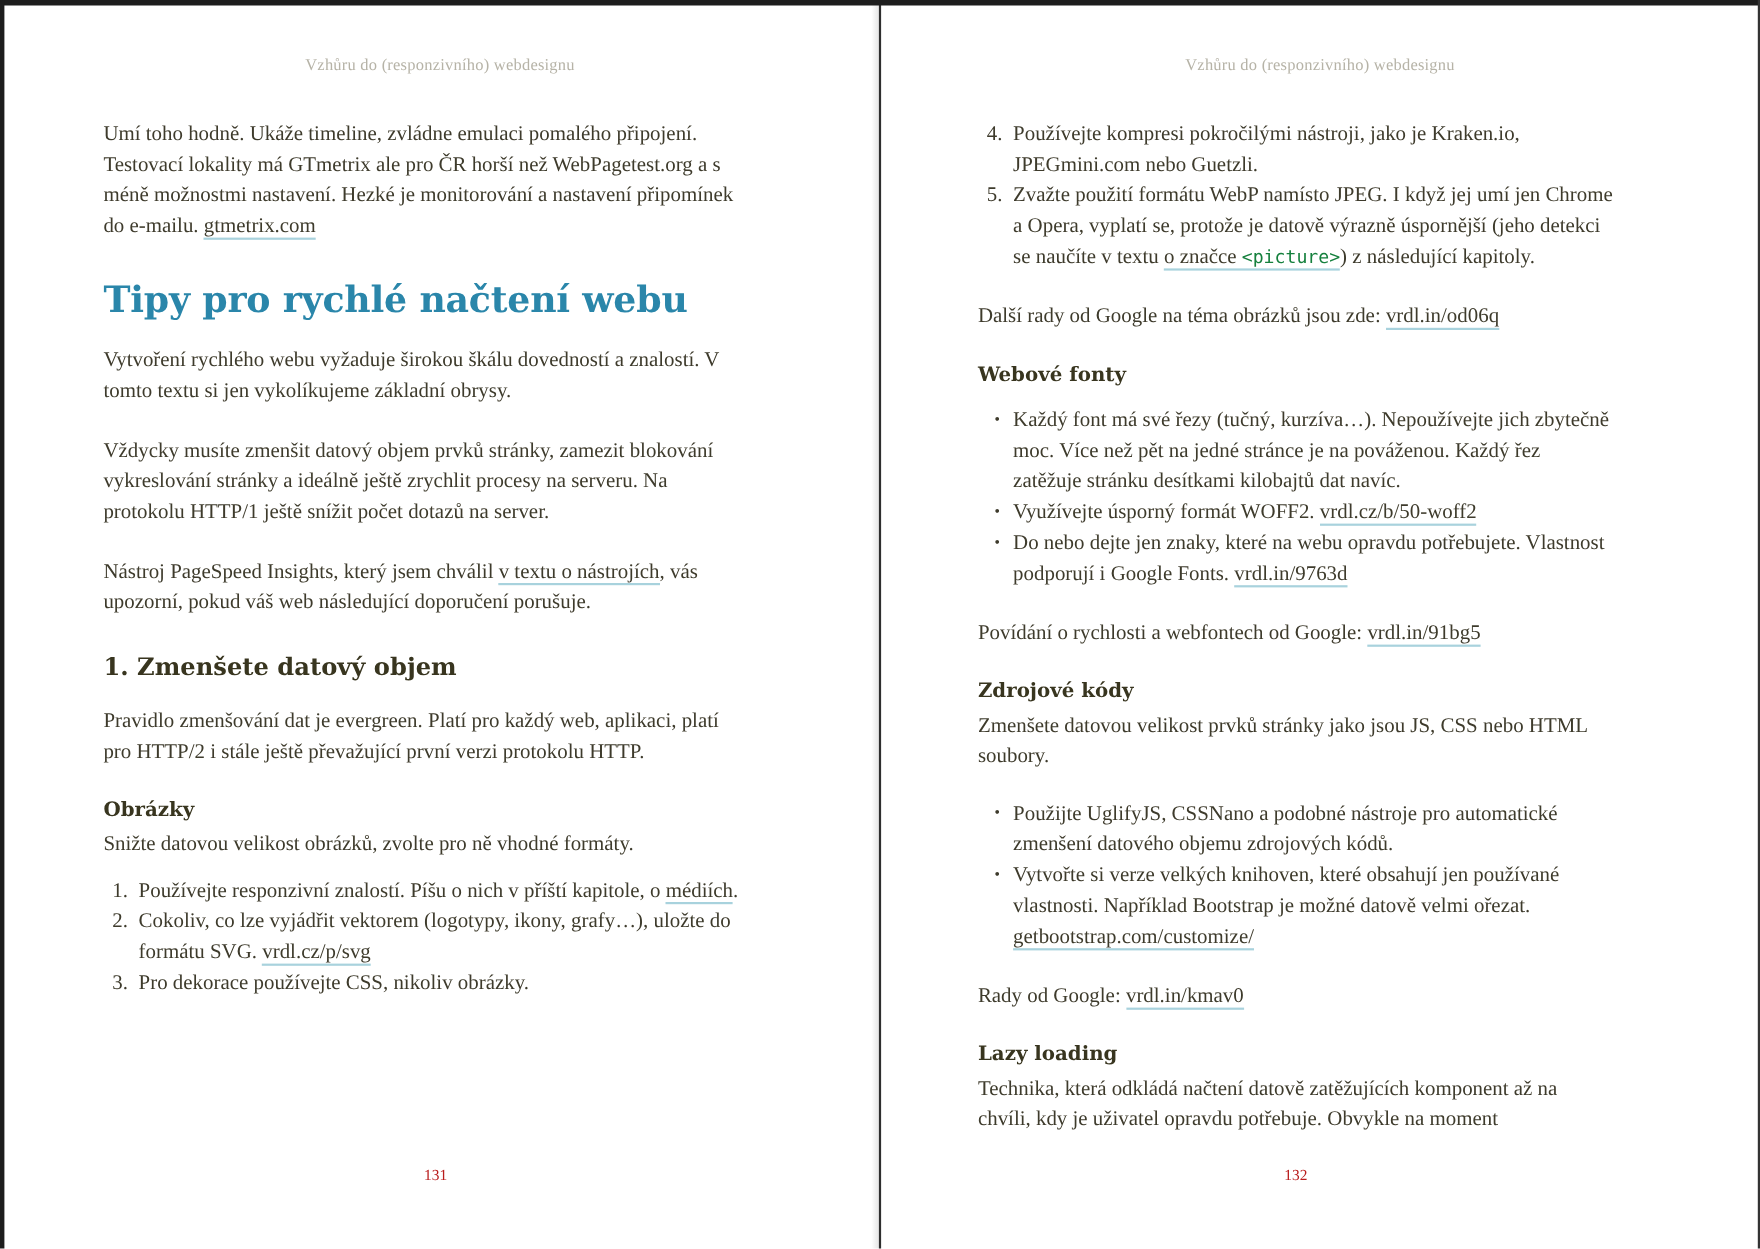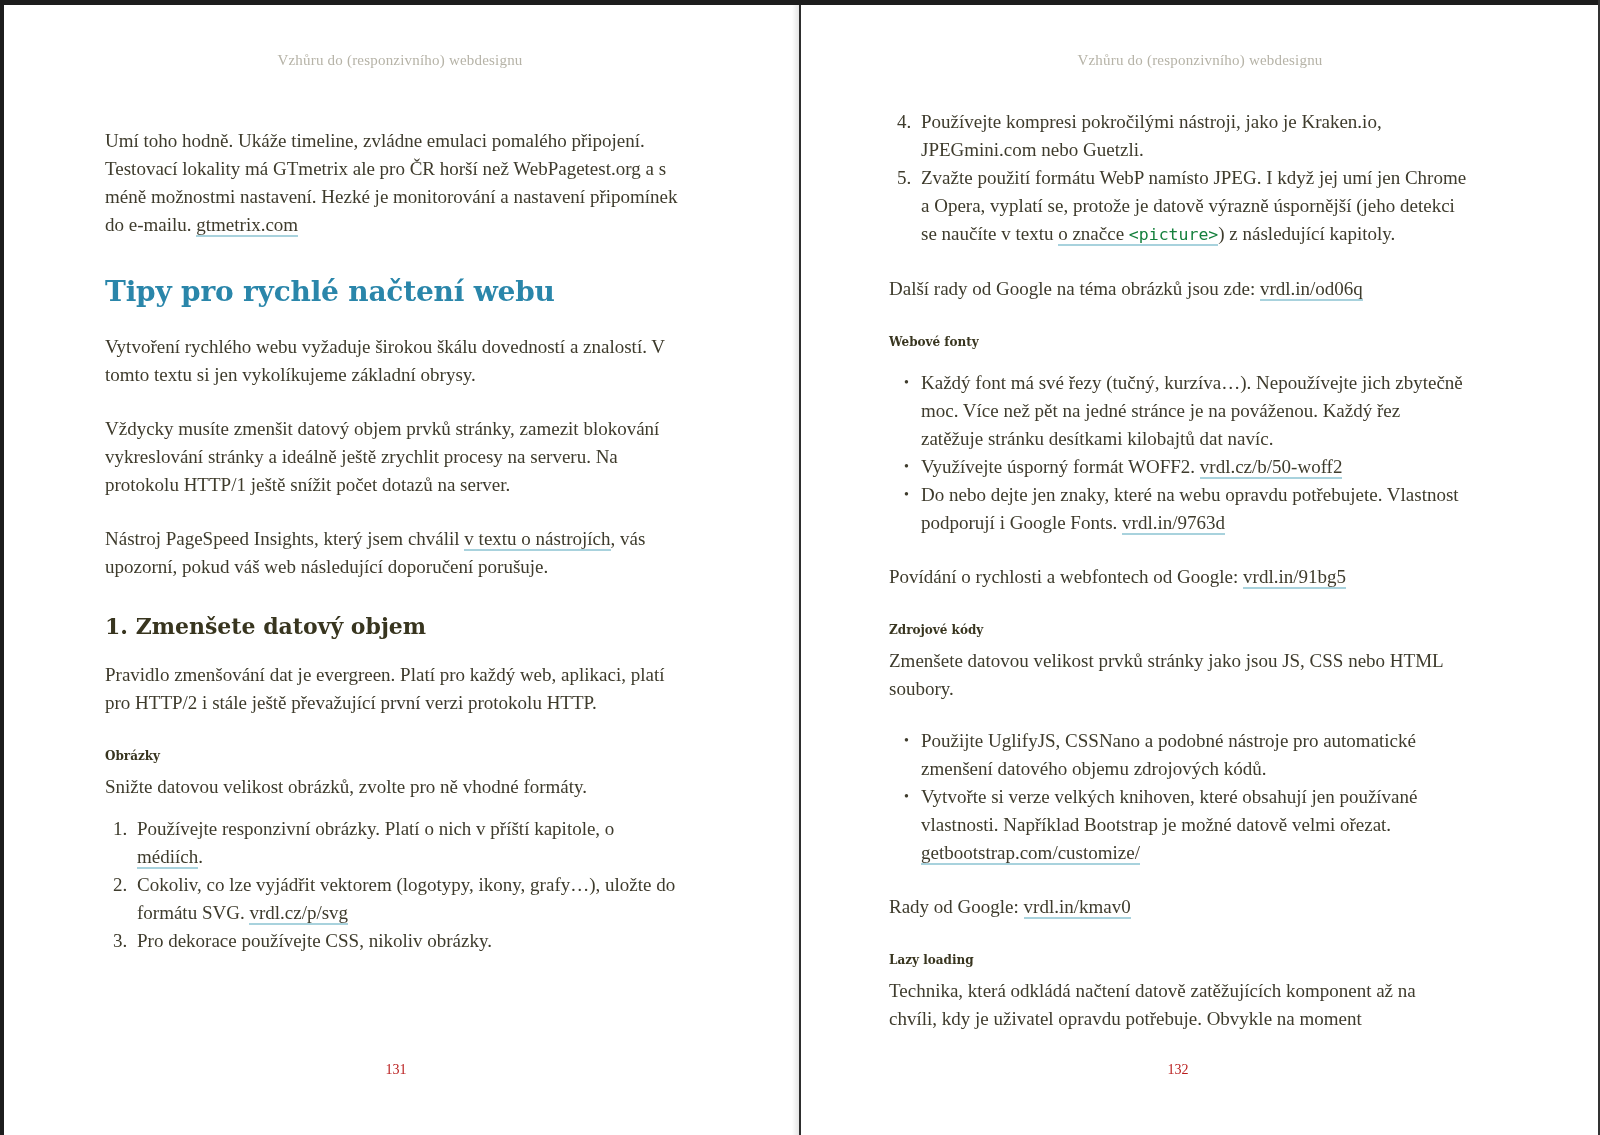--- a/index.html
+++ b/index.html
@@ -22,39 +22,39 @@
 
   .spread { display: flex; width: 1600px; height: 1135px; }
   .page   { width: 800px; height: 1135px; position: relative; background: #ffffff; padding-left: 48px; }
 
   .running-head {
     position: absolute; top: 52px; left: 0; width: 100%;
     text-align: center; font-size: 15px; color: #b6b3a7; letter-spacing: 0.2px;
   }
 
   .content { position: absolute; top: 108px; width: 578px; }
-  .page-left  .content { left: 105px; margin-top: 19px; }
+  .page-left  .content { left: 94px; }
   .page-right .content { left: 89px;  }
 
   p { margin: 0 0 26px 0; font-size: 19px; line-height: 28px; }
   p.tight { margin-bottom: 14px; }
 
   h1 {
     font-family: "DejaVu Serif", serif;
-    font-size: 28px; line-height: 34px; font-weight: bold;
+    font-size: 33px; line-height: 34px; font-weight: bold;
     color: #2a86aa; margin: 36px 0 24px 0; letter-spacing: -0.2px;
   }
   h2 {
     font-family: "DejaVu Serif", serif;
     font-size: 22px; line-height: 30px; font-weight: bold;
     color: #38351f; margin: 30px 0 20px 0;
   }
   h3 {
     font-family: "DejaVu Serif", serif;
-    font-size: 12px; line-height: 26px; font-weight: bold;
+    font-size: 18px; line-height: 26px; font-weight: bold;
     color: #38351f; margin: 22px 0 4px 0;
   }
 
   .olist, .ulist { margin: 14px 0 26px 0; }
   .ulist.gapped  { margin-top: 24px; }
   .oli, .bli { display: flex; font-size: 19px; line-height: 28px; }
   .num    { flex: 0 0 32px; box-sizing: border-box; padding-left: 8px; }
   .bullet { flex: 0 0 32px; box-sizing: border-box; padding-left: 15px; font-size: 14px; }
   .li-body { flex: 1 1 auto; }
 
@@ -96,21 +96,21 @@
       <h2>1. Zmenšete datový objem</h2>
 
       <p>Pravidlo zmenšování dat je evergreen. Platí pro každý web, aplikaci, platí pro HTTP/2 i stále ještě převažující první verzi protokolu HTTP.</p>
 
       <h3>Obrázky</h3>
       <p class="tight">Snižte datovou velikost obrázků, zvolte pro ně vhodné formáty.</p>
 
       <div class="olist">
         <div class="oli">
           <span class="num">1.</span>
-          <div class="li-body"><span>Používejte responzivní obrázky. Platí o nich v příští kapitole, o </span><a class="lnk">médiích</a><span>.</span></div>
+          <div class="li-body"><span>Používejte responzivní znalostí. Píšu o nich v příští kapitole, o </span><a class="lnk">médiích</a><span>.</span></div>
         </div>
         <div class="oli">
           <span class="num">2.</span>
           <div class="li-body"><span>Cokoliv, co lze vyjádřit vektorem (logotypy, ikony, grafy…), uložte do formátu SVG. </span><a class="lnk">vrdl.cz/p/svg</a></div>
         </div>
         <div class="oli">
           <span class="num">3.</span>
           <div class="li-body"><span>Pro dekorace používejte CSS, nikoliv obrázky.</span></div>
         </div>
       </div>

